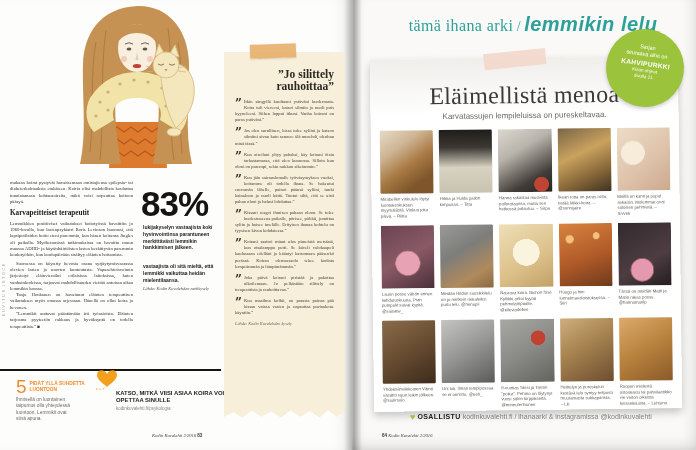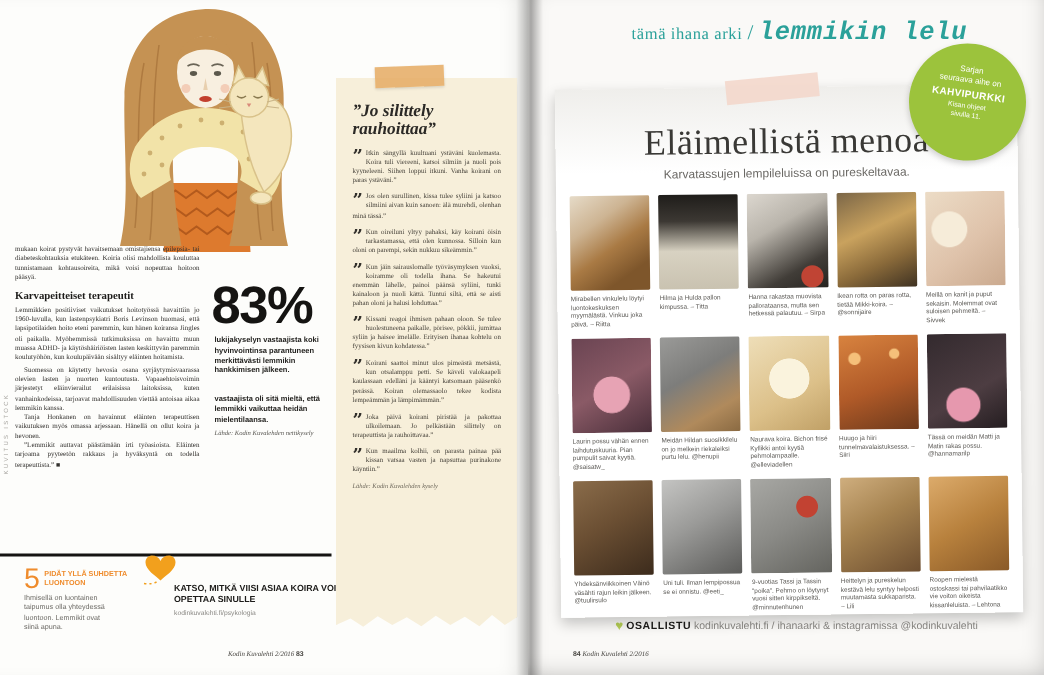--- a/index.html
+++ b/index.html
@@ -2,21 +2,21 @@
 <html><head>
 <meta charset="utf-8">
 <style>
   html,body{margin:0;padding:0;}
   body{width:696px;height:450px;background:#efeeec;font-family:"Liberation Serif",serif;overflow:hidden;position:relative;}
   .page{position:absolute;top:0;height:450px;}
   .page-left{left:0;width:352px;background:#fdfdfb;box-shadow:inset -14px 0 18px -14px rgba(0,0,0,.25);}
   .page-right{left:352px;width:344px;background:#faf9f7;box-shadow:inset 10px 0 14px -10px rgba(0,0,0,.2), inset -8px -10px 18px -12px rgba(0,0,0,.25);}
   .credit-vert{position:absolute;left:1px;top:262px;writing-mode:vertical-rl;transform:rotate(180deg);font-family:"Liberation Sans",sans-serif;font-size:4px;letter-spacing:1.5px;color:#a9a7a2;}
   .illu{position:absolute;left:50px;top:2px;}
-  .col-text{position:absolute;left:10px;top:164px;width:123px;font-size:4.7px;line-height:1.34;color:#33312e;text-align:justify;}
+  .col-text{position:absolute;left:10px;top:180px;width:123px;font-size:4.7px;line-height:1.34;color:#33312e;text-align:justify;}
   .col-text p{margin:0 0 2px 0;}
   .col-text p.ind{text-indent:6px;margin:0;}
   .col-text h3{font-size:7.2px;margin:4px 0 2px 0;color:#1d1c1a;}
   .stats{position:absolute;left:141px;top:186px;width:79px;color:#151412;}
   .stat-val{font-family:Liberation Sans, sans-serif;font-weight:bold;font-size:35px;line-height:1;letter-spacing:-1px;}
   .stat-cap{font-family:"Liberation Sans",sans-serif;font-weight:bold;font-size:5px;line-height:1.35;margin:3px 0 12px 2px;color:#23221f;}
   .stat-src{font-size:4.4px;font-style:italic;color:#55534e;margin-left:2px;line-height:1.3;}
   .lrule{position:absolute;left:0;top:369px;width:221px;height:2px;background:#151412;}
   .tip{position:absolute;left:16px;top:379px;width:72px;font-family:"Liberation Sans",sans-serif;}
   .tip-row{display:flex;align-items:flex-start;}
@@ -27,28 +27,28 @@
   .promo{position:absolute;left:116px;top:390px;width:120px;font-family:"Liberation Sans",sans-serif;}
   .promo-main{font-size:5.9px;font-weight:bold;color:#1d1c1a;line-height:1.25;}
   .promo-sub{font-size:4.5px;color:#8a8884;margin-top:1px;}
   .pfoot{position:absolute;font-size:4.6px;color:#44423e;font-family:"Liberation Serif",serif;}
   .pfoot .mag{font-style:italic;}
   .pfoot .num{font-weight:bold;font-family:"Liberation Sans",sans-serif;}
   .foot-l{left:152px;top:433px;}
   .foot-r{left:382px;top:433px;}
   .quotebox{position:absolute;left:224px;top:52px;width:121px;height:368px;background:#f7efda;box-shadow:2px 3px 6px rgba(0,0,0,.15);padding:10px 11px 6px 11px;box-sizing:border-box;clip-path:polygon(0 0,100% 0,100% 97.6%,93% 99.1%,86% 97.3%,79% 99.3%,71% 97.6%,63% 99.1%,55% 97.4%,47% 99.3%,39% 97.7%,31% 99.1%,23% 97.5%,15% 99.4%,8% 97.9%,0 99.1%);}
   .tape{position:absolute;left:250px;top:44px;width:46px;height:14px;background:rgba(230,173,103,.88);transform:rotate(-2deg);box-shadow:0 1px 2px rgba(0,0,0,.12);z-index:3;}
-  .qb-title{font-size:11.5px;font-weight:bold;color:#2b2926;text-align:left;line-height:1.05;margin:6px 0 7px 0;font-style:italic;}
+  .qb-title{font-size:11.5px;font-weight:bold;color:#2b2926;text-align:right;line-height:1.05;margin:6px 0 7px 0;}
   .quote{font-size:4.6px;line-height:1.32;color:#47433b;margin:0 0 5px 0;text-align:justify;}
   .qm{font-family:"DejaVu Serif",serif;font-size:12px;font-weight:bold;color:#33302b;float:left;line-height:.55;margin:2px 2px 0 0;}
   .qb-src{font-size:4.3px;font-style:italic;color:#6d675a;margin-top:4px;}
   .rp-header{position:absolute;left:370px;top:13px;width:326px;text-align:center;color:#2ba19a;}
-  .rph-reg{font-size:11px;letter-spacing:.4px;}
+  .rph-reg{font-size:16px;letter-spacing:.4px;}
   .rph-sep{font-size:14px;}
-  .rph-script{font-size:17px;font-style:italic;font-weight:bold;font-family:Liberation Mono, monospace;letter-spacing:.5px;margin-top:18px;}
+  .rph-script{font-size:20px;font-style:italic;font-weight:bold;font-family:Liberation Sans, sans-serif;letter-spacing:.5px;margin-top:18px;}
   .panel{position:absolute;left:372px;top:58px;width:308px;height:352px;background:linear-gradient(180deg,#efeeeb 0%,#ffffff 16%);transform:rotate(-0.7deg);box-shadow:0 4px 9px rgba(0,0,0,.22);z-index:2;}
   .tape-pink{position:absolute;left:114px;top:-7px;width:62px;height:16px;background:rgba(243,216,204,.92);transform:rotate(-5deg);}
   .panel-title{font-size:24px;color:#3a3936;text-align:center;margin:24px 0 2px 0;font-weight:400;letter-spacing:.3px;}
   .panel-sub{font-family:"Liberation Sans",sans-serif;font-size:8px;color:#6b6965;text-align:center;margin:0 0 9px 0;}
   .grid{display:grid;grid-template-columns:repeat(5,1fr);gap:7px 6px;padding:0 9px;}
   .cell{min-width:0;}
   .ph{height:63px;border-radius:1px;}
   .cap{font-family:"Liberation Sans",sans-serif;font-size:4.3px;line-height:1.28;color:#5c5a56;margin-top:3px;}
   .badge{position:absolute;left:606px;top:29px;width:78px;height:78px;border-radius:50%;background:#9cc33c;transform:rotate(8deg);z-index:5;color:#fff;text-align:center;font-family:"Liberation Sans",sans-serif;box-sizing:border-box;padding-top:15px;box-shadow:0 2px 4px rgba(0,0,0,.18);}
   .bl{font-size:5.4px;line-height:1.35;}

